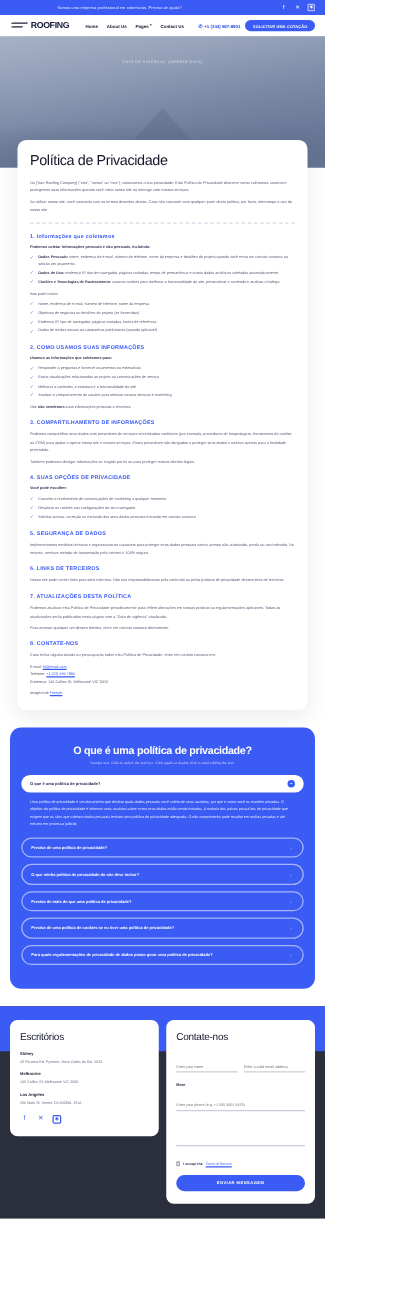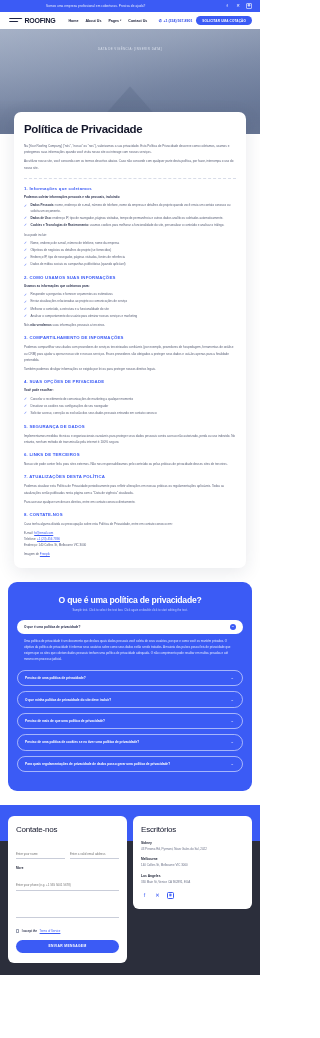--- a/index.html
+++ b/index.html
@@ -167,21 +167,21 @@
     z-index: 5;
   }
   .card {
     background: #ffffff;
     border-radius: 7px;
     padding: 11px 10px 12px 10px;
     box-shadow: 0 4px 18px rgba(30,40,70,.10);
   }
   .doc-title {
     font-size: 11.5px;
-    font-weight: 700;
+    font-weight: 400;
     color: #14172b;
     letter-spacing: -.3px;
     margin-bottom: 8px;
   }
   .p {
     font-size: 3.05px;
     line-height: 2.05;
     color: #5a6077;
     margin-bottom: 3px;
   }
@@ -587,20 +587,43 @@
       </div>
     </div>
 
   </div>
 </section>
 
 <footer class="footer">
   <div class="footer-cols">
 
     <div class="fcard">
+      <h3>Escritórios</h3>
+
+      <div class="office">
+        <div class="office-name">Sidney</div>
+        <div class="office-addr">43 Pirrama Rd, Pyrmont, Novo Gales do Sul, 2022</div>
+      </div>
+      <div class="office">
+        <div class="office-name">Melbourne</div>
+        <div class="office-addr">140 Collins St, Melbourne VIC 3000</div>
+      </div>
+      <div class="office">
+        <div class="office-name">Los Angeles</div>
+        <div class="office-addr">330 Main St, Venice CA 902891, EUA</div>
+      </div>
+
+      <div class="fsocial">
+        <span class="sb">f</span>
+        <span class="sb">✕</span>
+        <span class="sb box">◉</span>
+      </div>
+    </div>
+
+    <div class="fcard">
       <h3>Contate-nos</h3>
 
       <div class="form-row">
         <div class="field">
           <input type="text" placeholder="Enter your name" style="">
         </div>
         <div class="field">
           <input type="text" placeholder="Enter a valid email address" style="">
         </div>
       </div>
@@ -616,37 +639,14 @@
 
       <div class="consent">
         <span class="cbox"></span>
         <b>I accept the</b>
         <a href="#">Terms of Service</a>
       </div>
 
       <button class="submit">ENVIAR MENSAGEM</button>
     </div>
 
-    <div class="fcard">
-      <h3>Escritórios</h3>
-
-      <div class="office">
-        <div class="office-name">Sidney</div>
-        <div class="office-addr">43 Pirrama Rd, Pyrmont, Novo Gales do Sul, 2022</div>
-      </div>
-      <div class="office">
-        <div class="office-name">Melbourne</div>
-        <div class="office-addr">140 Collins St, Melbourne VIC 3000</div>
-      </div>
-      <div class="office">
-        <div class="office-name">Los Angeles</div>
-        <div class="office-addr">330 Main St, Venice CA 902891, EUA</div>
-      </div>
-
-      <div class="fsocial">
-        <span class="sb">f</span>
-        <span class="sb">✕</span>
-        <span class="sb box">◉</span>
-      </div>
-    </div>
-
   </div>
 </footer>
 
 </body></html>

